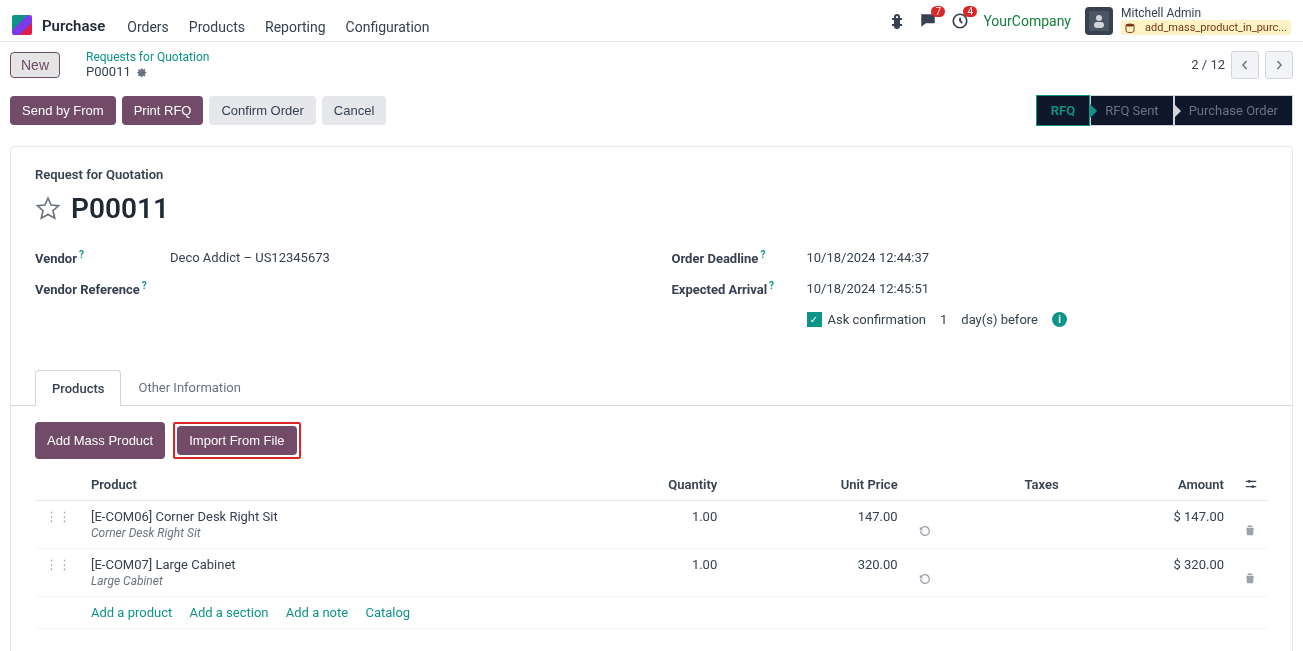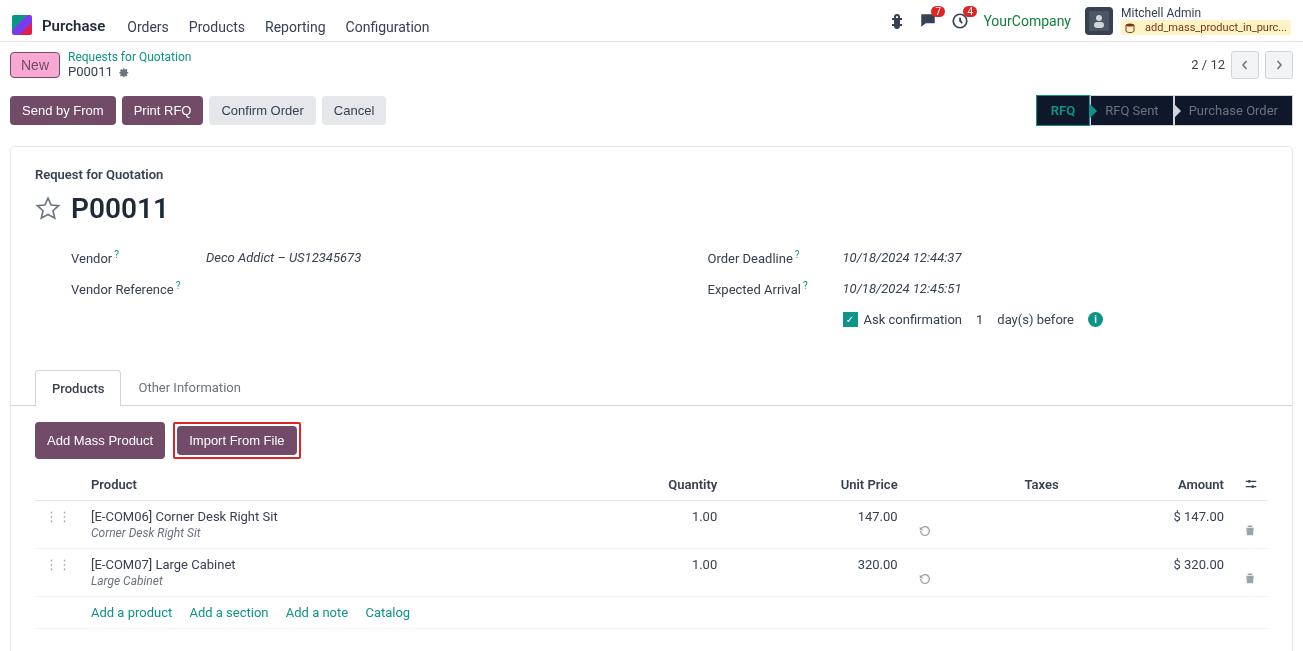--- a/index.html
+++ b/index.html
@@ -12,21 +12,21 @@
 .topright { display: flex; align-items: center; gap: 14px; }
 .icon-btn { position: relative; cursor: pointer; }
 .badge { position: absolute; top: -6px; right: -8px; background: #dc2626; color: #fff; border-radius: 8px; font-size: 10px; padding: 0 4px; min-width: 14px; text-align: center; }
 .company { font-size: 14px; color: #15803d; }
 .userbox { display: flex; align-items: center; gap: 8px; }
 .avatar { width: 28px; height: 28px; border-radius: 4px; background: #374151; display: flex; align-items: center; justify-content: center; color: #fff; font-size: 12px; }
 .usercol { display: flex; flex-direction: column; }
 .username { font-size: 12px; color: #374151; }
 .filetag { background: #fef3c7; color: #78350f; font-size: 11px; padding: 1px 4px; border-radius: 2px; max-width: 170px; white-space: nowrap; overflow: hidden; text-overflow: ellipsis; display: flex; align-items: center; gap: 10px; }
 .crumbrow { display: flex; align-items: center; padding: 8px 10px; }
-.newbtn { border: 1px solid #714b67; color: #714b67; background: #f9a8d4; padding: 4px 10px; border-radius: 4px; font-size: 14px; margin-right: 8px; cursor: pointer; }
+.newbtn { border: 1px solid #714b67; color: #714b67; background: #e5e5e5; padding: 4px 10px; border-radius: 4px; font-size: 14px; margin-right: 26px; cursor: pointer; }
 .crumbs { display: flex; flex-direction: column; }
 .crumb-link { color: #0d9488; font-size: 12px; }
 .crumb-current { color: #374151; font-size: 13px; display: flex; align-items: center; gap: 4px; }
 .gear { color: #6b7280; }
 .pager { display: flex; align-items: center; gap: 6px; }
 .pager-text { font-size: 13px; color: #374151; }
 .pager-btn { width: 28px; height: 28px; border: 1px solid #d1d5db; background: #f3f4f6; display: flex; align-items: center; justify-content: center; cursor: pointer; border-radius: 3px; }
 .content { padding: 0 10px 20px 10px; }
 .actionrow { display: flex; align-items: center; gap: 6px; margin-bottom: 12px; padding: 8px 0; }
 .btn-primary { background: #714b67; color: #fff; border: none; padding: 7px 12px; border-radius: 4px; font-size: 13px; cursor: pointer; font-weight: 500; }
@@ -37,23 +37,23 @@
 .status:not(:last-child)::after { content: ""; position: absolute; right: -8px; top: 50%; transform: translateY(-50%); border-left: 8px solid #d1d5db; border-top: 8px solid transparent; border-bottom: 8px solid transparent; z-index: 1; }
 .status.active:not(:last-child)::after { border-left-color: #0d9488; }
 .formbox { border: 1px solid #e5e7eb; border-radius: 4px; padding: 20px 24px; }
 .section-label { font-size: 13px; font-weight: 600; color: #374151; margin-bottom: 10px; }
 .titlerow { display: flex; align-items: center; gap: 10px; margin-bottom: 24px; }
 .star { width: 26px; height: 26px; }
 .doc-title { font-size: 28px; font-weight: 600; color: #1f2937; }
 .fieldgrid { display: flex; gap: 40px; margin-bottom: 28px; }
 .fieldcol { flex: 1; }
 .fieldrow { display: flex; margin-bottom: 14px; align-items: center; }
-.fieldlabel { width: 135px; font-size: 13px; color: #374151; font-weight: 400; position: relative; margin-left: 36px; }
+.fieldlabel { width: 135px; font-size: 13px; color: #374151; font-weight: 700; position: relative; }
 .help { color: #0d9488; font-size: 10px; vertical-align: super; margin-left: 2px; }
-.fieldval { font-size: 13px; color: #374151; font-style: italic; }
+.fieldval { font-size: 13px; color: #374151; }
 .checkbox-row { display: flex; align-items: center; gap: 6px; font-size: 13px; }
 .chk { width: 15px; height: 15px; background: #0d9488; display: inline-flex; align-items: center; justify-content: center; color: #fff; font-size: 10px; }
 .info-icon { width: 15px; height: 15px; border-radius: 50%; background: #0d9488; color: #fff; display: inline-flex; align-items: center; justify-content: center; font-size: 10px; font-weight: bold; margin-left: 8px; }
 .tabs { display: flex; border-bottom: 1px solid #d1d5db; margin: 0 -24px; padding: 0 24px; }
 .tab { padding: 10px 16px; font-size: 13px; color: #6b7280; cursor: pointer; border: 1px solid transparent; border-bottom: none; }
 .tab.active { color: #374151; font-weight: 500; border-color: #d1d5db; background: #fff; border-radius: 4px 4px 0 0; position: relative; top: 1px; }
 .tabbody { padding-top: 16px; }
 .tbl-actions { display: flex; gap: 8px; margin-bottom: 10px; }
 .highlight-box { border: 2px solid #dc2626; padding: 2px; display: inline-block; border-radius: 2px; }
 table { width: 100%; border-collapse: collapse; }

